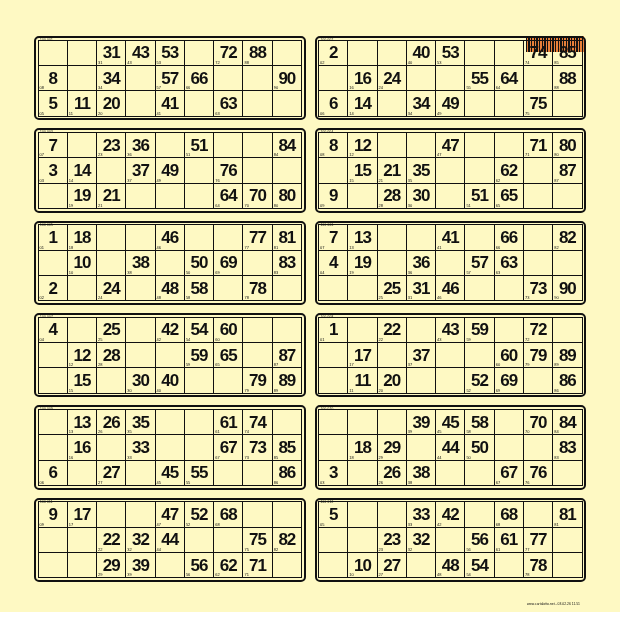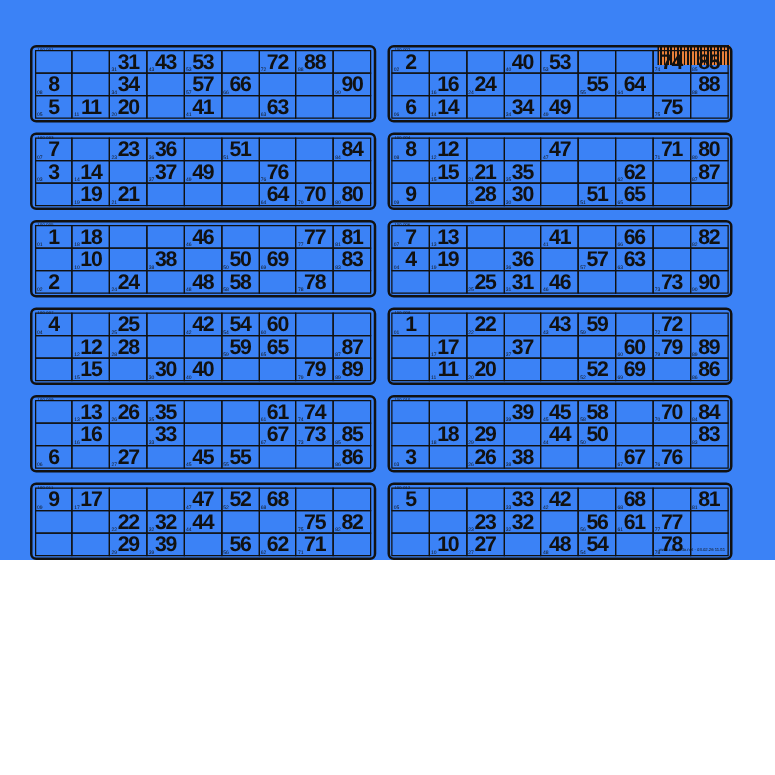--- a/index.html
+++ b/index.html
@@ -1,22 +1,22 @@
 <!DOCTYPE html>
 <html><head>
 <meta charset="utf-8">
 <style>
   html,body{margin:0;padding:0;background:#ffffff;}
   body{width:620px;height:620px;font-family:"Liberation Sans",sans-serif;}
   #sheet{
     position:relative;
-    width:620px;height:448px;
-    background:#3b82f6;
+    width:620px;height:612px;
+    background:#fef9c3;
     box-sizing:border-box;
-    padding:36px 34px 30px 24px;
+    padding:36px 34px 30px 34px;
   }
   #barcode{
     position:absolute;top:36px;right:36px;
     width:58px;height:16px;
     background:repeating-linear-gradient(to right,
       #111 0px,#111 1px,#e8803a 1px,#e8803a 2px,
       #111 2px,#111 4px,#e8803a 4px,#e8803a 5px,
       #111 5px,#111 6px,#e8803a 6px,#e8803a 8px);
   }
   #grid{

